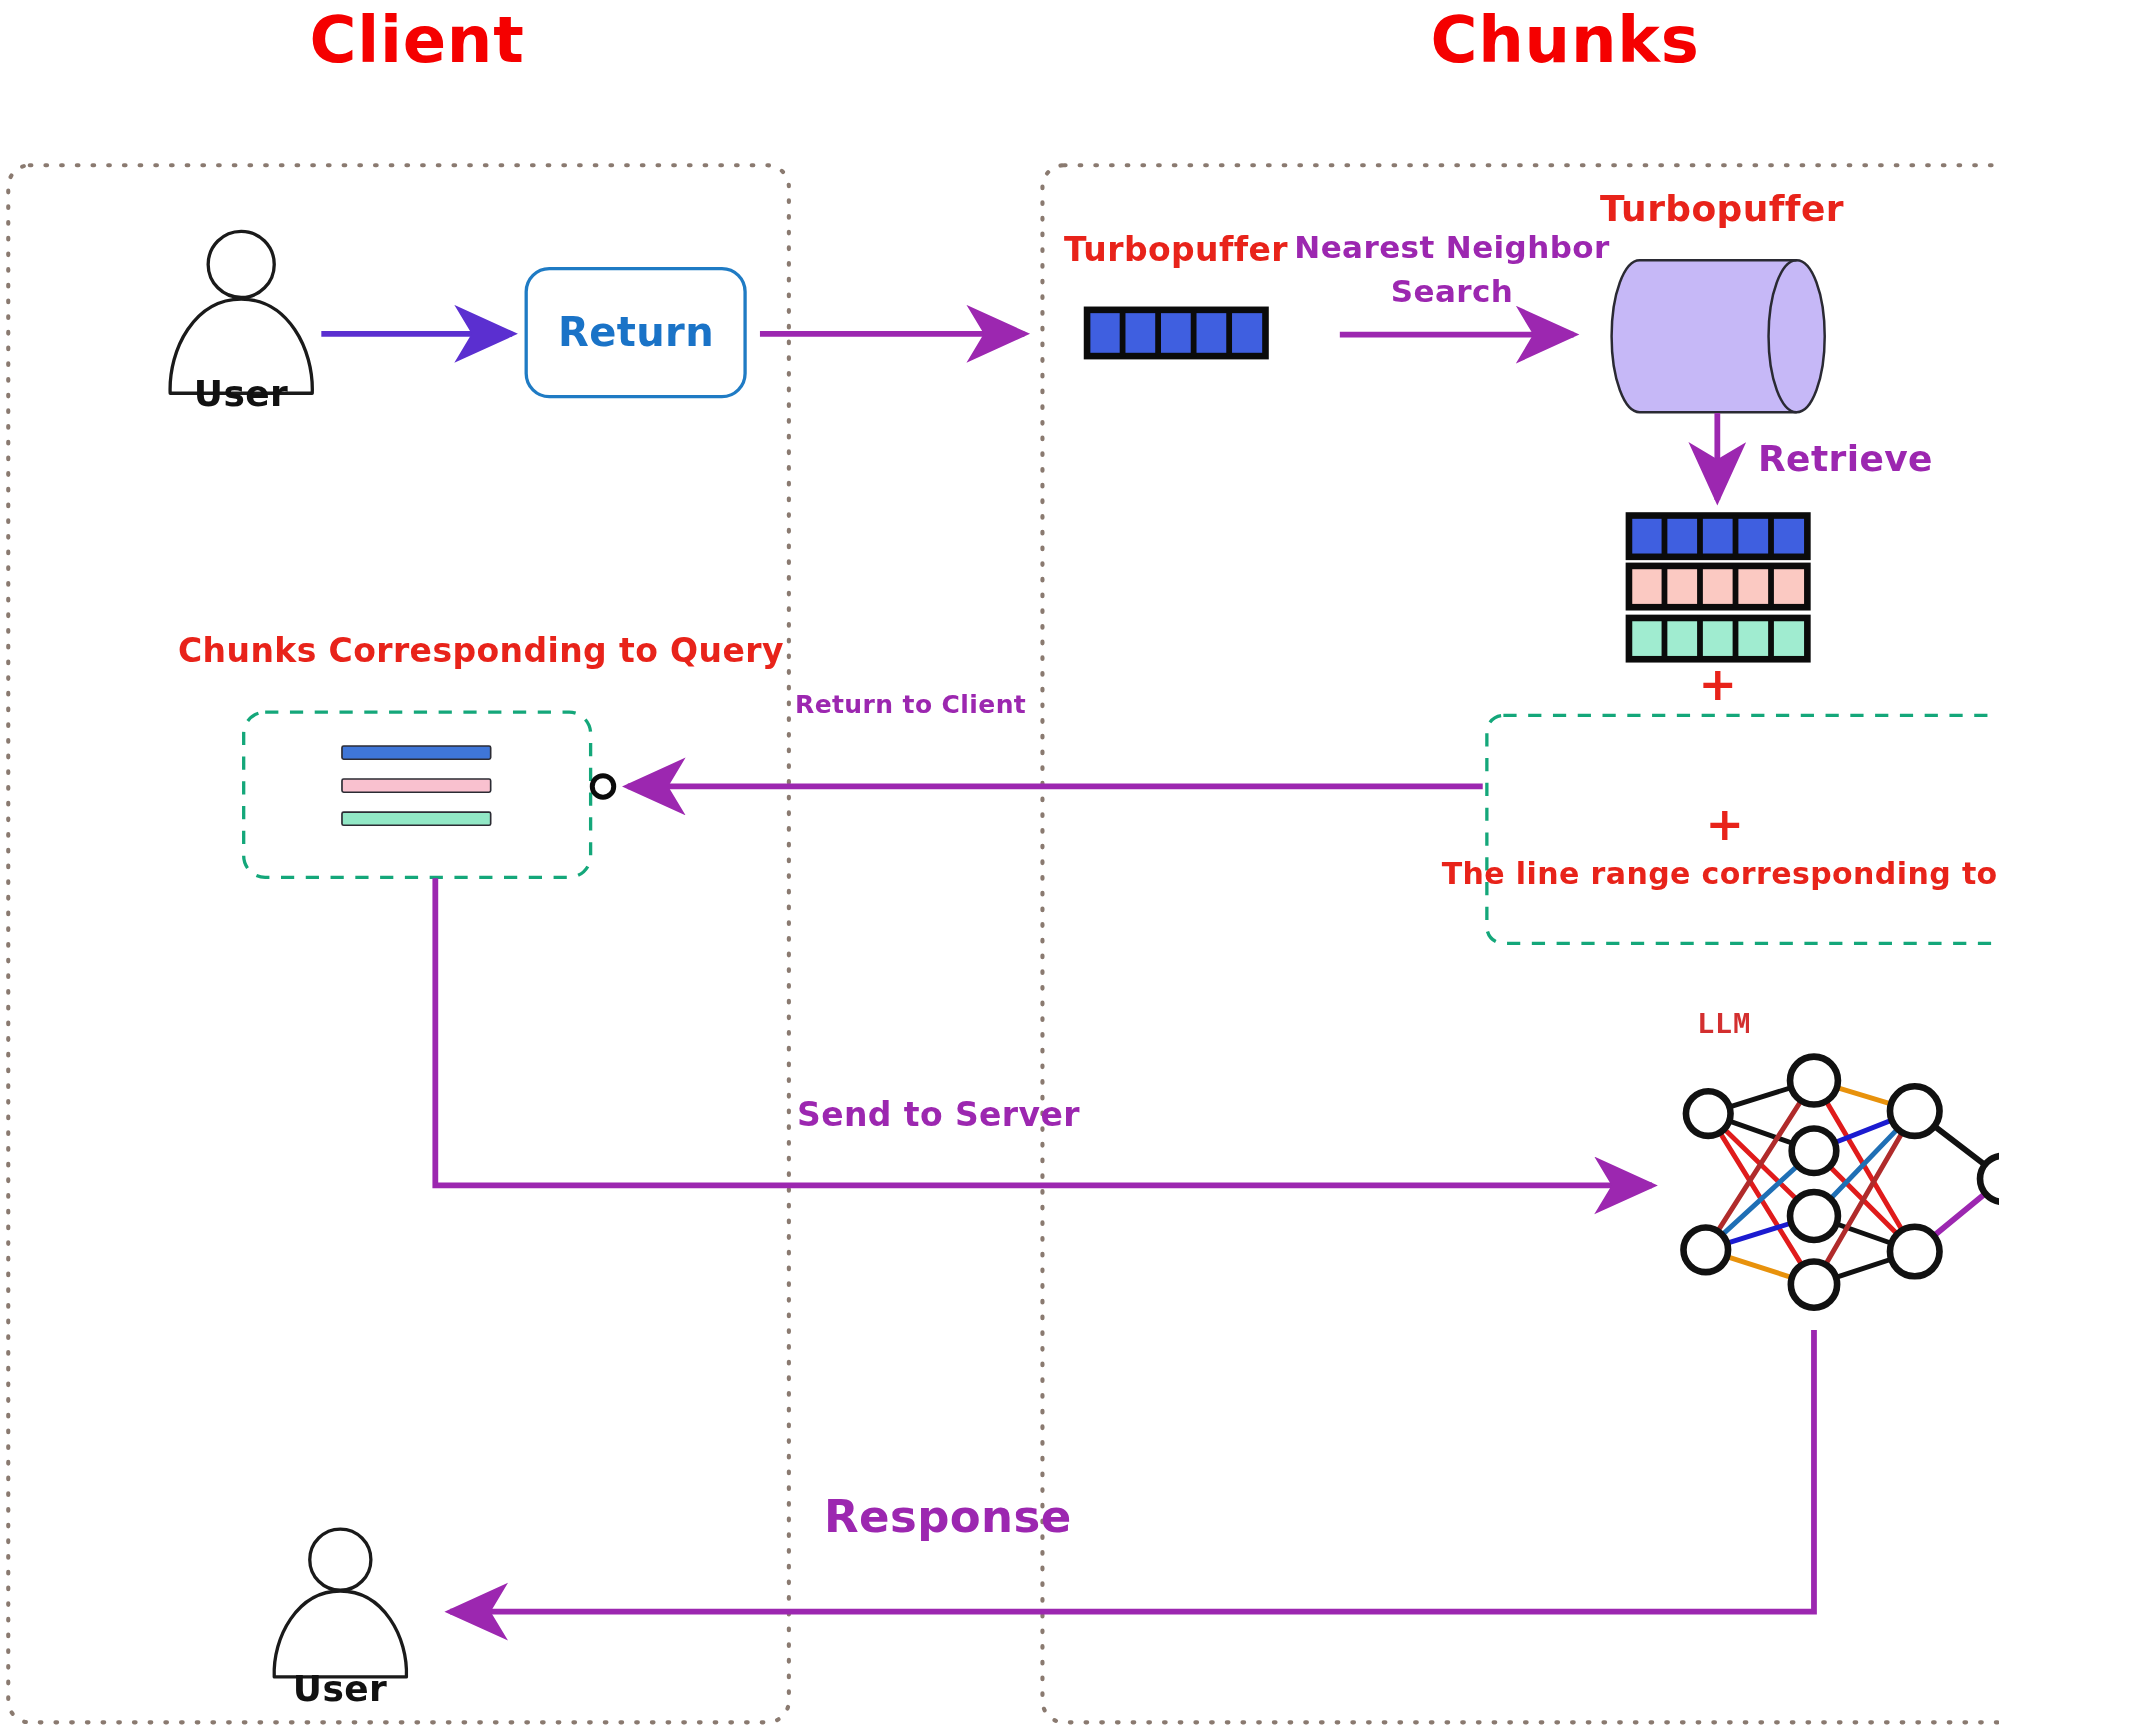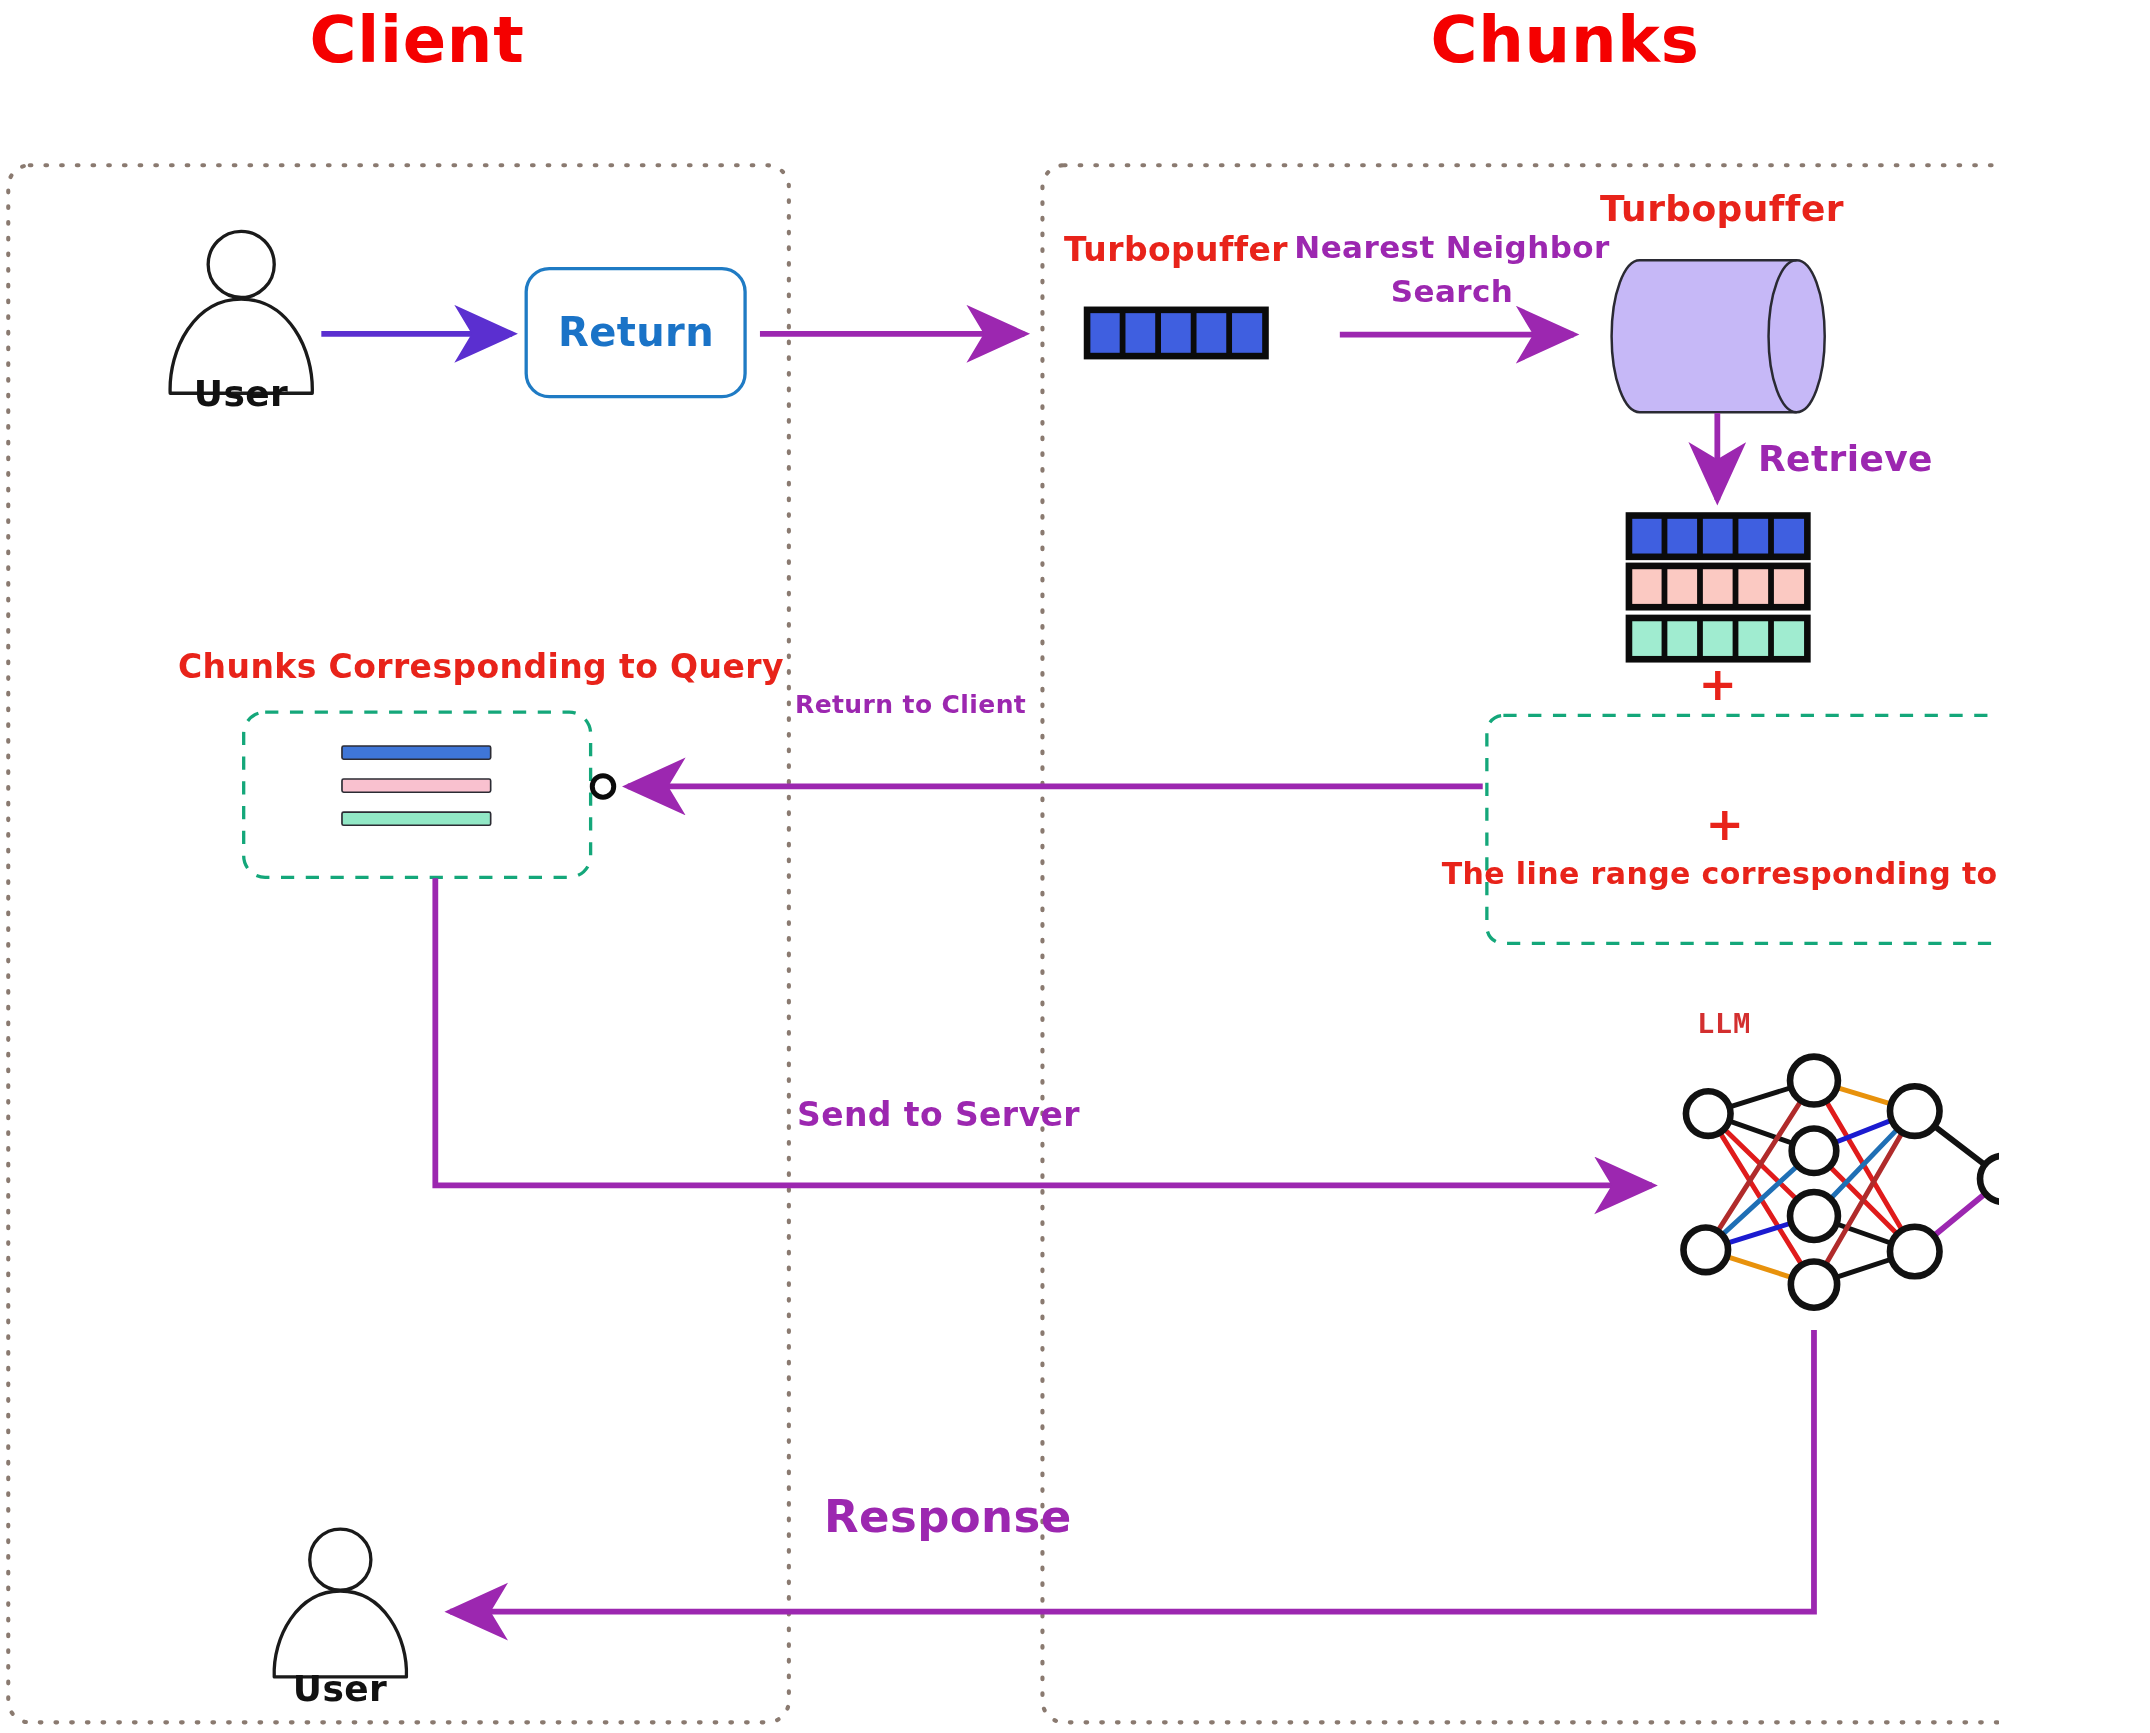--- a/index.html
+++ b/index.html
@@ -226,21 +226,21 @@
 
   <div class="lbl red-txt hand center-x" style="left:1722px; top:188px; font-size:36px;">Turbopuffer</div>
 
   <div class="lbl purple-txt hand" style="left:1758px; top:438px; font-size:36px;">Retrieve</div>
 
   <div class="lbl plus-red hand center-x" style="left:1718px; top:661px;">+</div>
 
   <div class="lbl plus-red hand center-x" style="left:1725px; top:801px;">+</div>
   <div class="lbl red-txt hand center-x" style="left:1811px; top:857px; font-size:30px;">The line range corresponding to the chunk</div>
 
-  <div class="lbl red-txt hand" style="left:178px; top:632px; font-size:33px;margin-top:16px;">Chunks Corresponding to Query</div>
+  <div class="lbl red-txt hand" style="left:178px; top:632px; font-size:33px;">Chunks Corresponding to Query</div>
 
   <div class="lbl purple-txt hand" style="left:795px; top:691px; font-size:25px;">Return to Client</div>
   <div class="lbl purple-txt hand" style="left:797px; top:1096px; font-size:33px;">Send to Server</div>
   <div class="lbl purple-txt hand" style="left:824px; top:1491px; font-size:45px;">Response</div>
 
   <div class="lbl hand center-x" style="left:1724px; top:1009px; font-size:29px; color:#d32f2f; font-weight:700;font-family:Liberation Mono, monospace;">LLM</div>
 
   <div class="lbl black-txt hand center-x" style="left:340px; top:1668px; font-size:36px;">User</div>
 
 </div>

